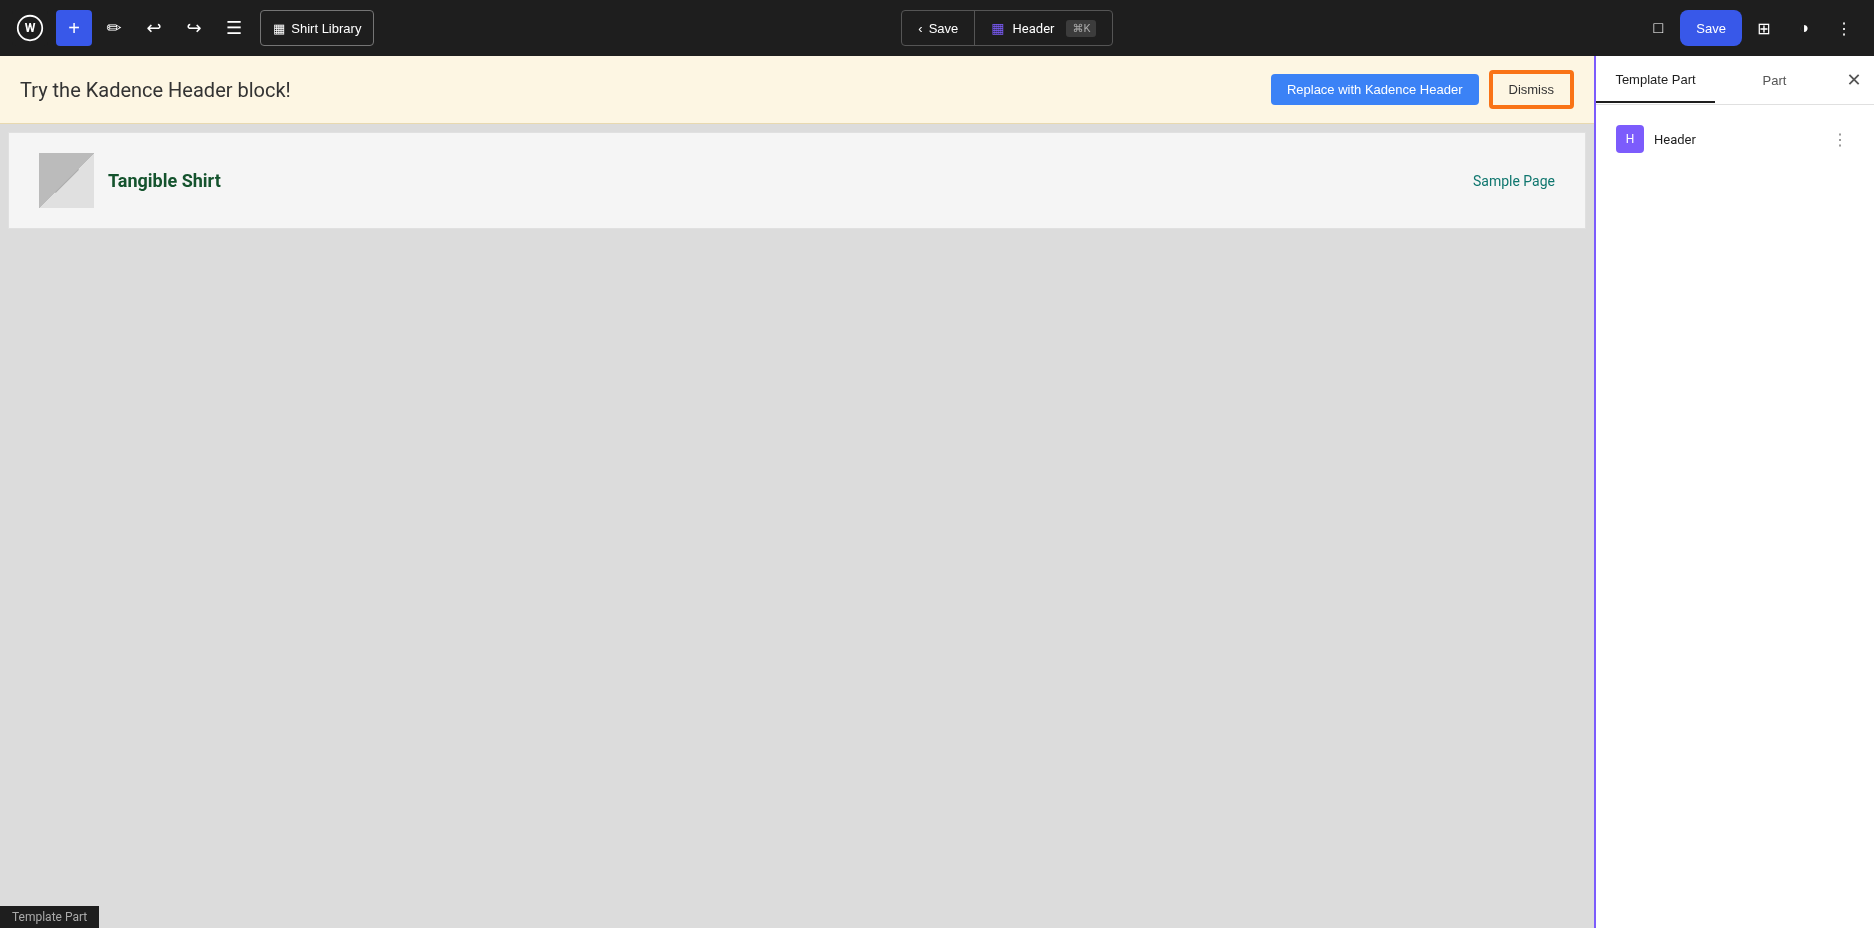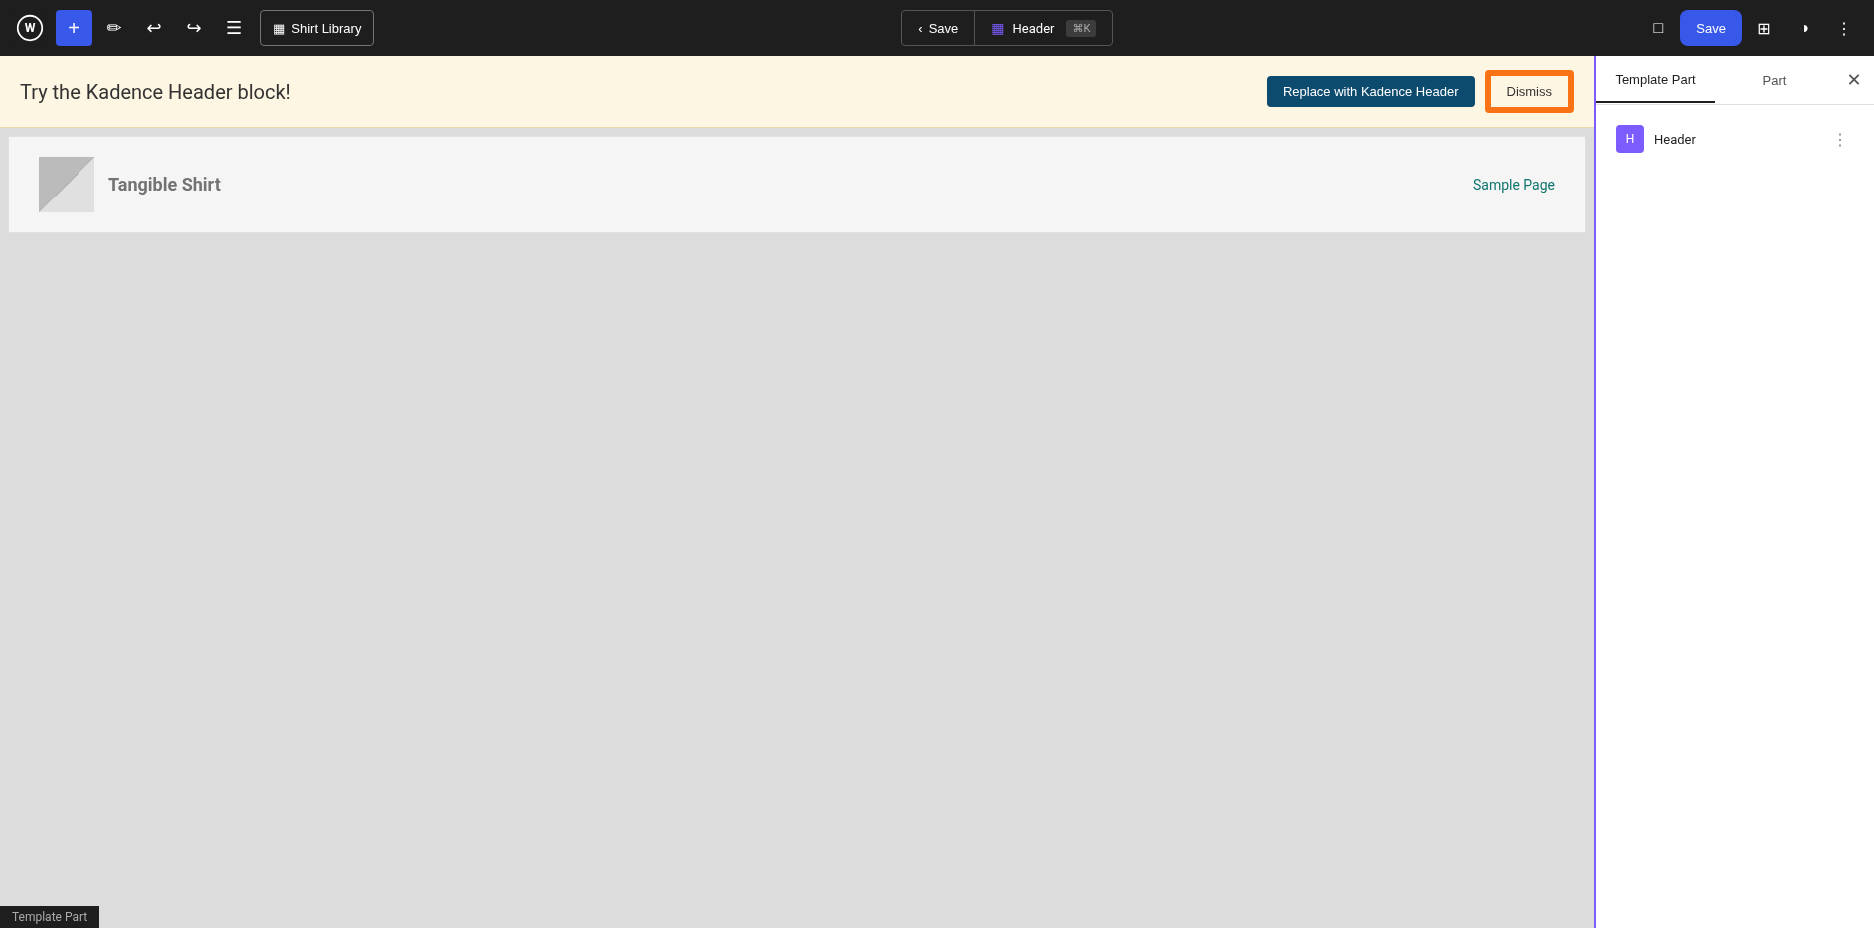--- a/index.html
+++ b/index.html
@@ -82,25 +82,25 @@
 
     
     #notice-banner {
       background: #fdf6e3; border-bottom: 1px solid #e8d9b0;
       display: flex; align-items: center; justify-content: space-between;
       padding: 14px 20px; min-height: 56px;
     }
     .notice-text { font-size: 20px; color: #333; }
     .notice-actions { display: flex; gap: 10px; align-items: center; }
     .replace-btn {
-      background: #0c4a6e; color: #fff; border: none; border-radius: 4px;
+      background: #3b82f6; color: #fff; border: none; border-radius: 4px;
       padding: 8px 16px; cursor: pointer; font-size: 13px; font-weight: 500;
     }
     .dismiss-btn {
-      background: transparent; color: #333; border: 6px solid #f97316; border-radius: 4px;
+      background: transparent; color: #333; border: 4px solid #f97316; border-radius: 4px;
       padding: 8px 16px; cursor: pointer; font-size: 13px;
     }
 
     
     #header-preview {
       background: #f5f5f5; border: 1px solid #e0e0e0; margin: 8px;
       display: flex; align-items: center; justify-content: space-between;
       padding: 20px 30px; min-height: 80px;
     }
     .site-logo-area { display: flex; align-items: center; gap: 14px; }
@@ -112,21 +112,21 @@
       content: '';
       position: absolute; top: 0; left: 0; right: 0; bottom: 0;
       background: linear-gradient(135deg, #bbb 50%, #e0e0e0 50%);
     }
     .logo-placeholder::before {
       content: '';
       position: absolute; top: 50%; left: 50%; width: 1px; height: 60%;
       background: #aaa; transform: translate(-50%,-50%) rotate(45deg);
       z-index: 1;
     }
-    .site-name { font-size: 18px; font-weight: 700; color: #737373; }
+    .site-name { font-size: 18px; font-weight: 700; color: #14532d; }
     .nav-links { display: flex; gap: 24px; }
     .nav-link { font-size: 14px; color: #0f766e; text-decoration: none; cursor: pointer; }
 
     
     #canvas-empty {
       background: #dcdcdc; flex: 1; min-height: 500px;
     }
 
     
     #status-bar {

